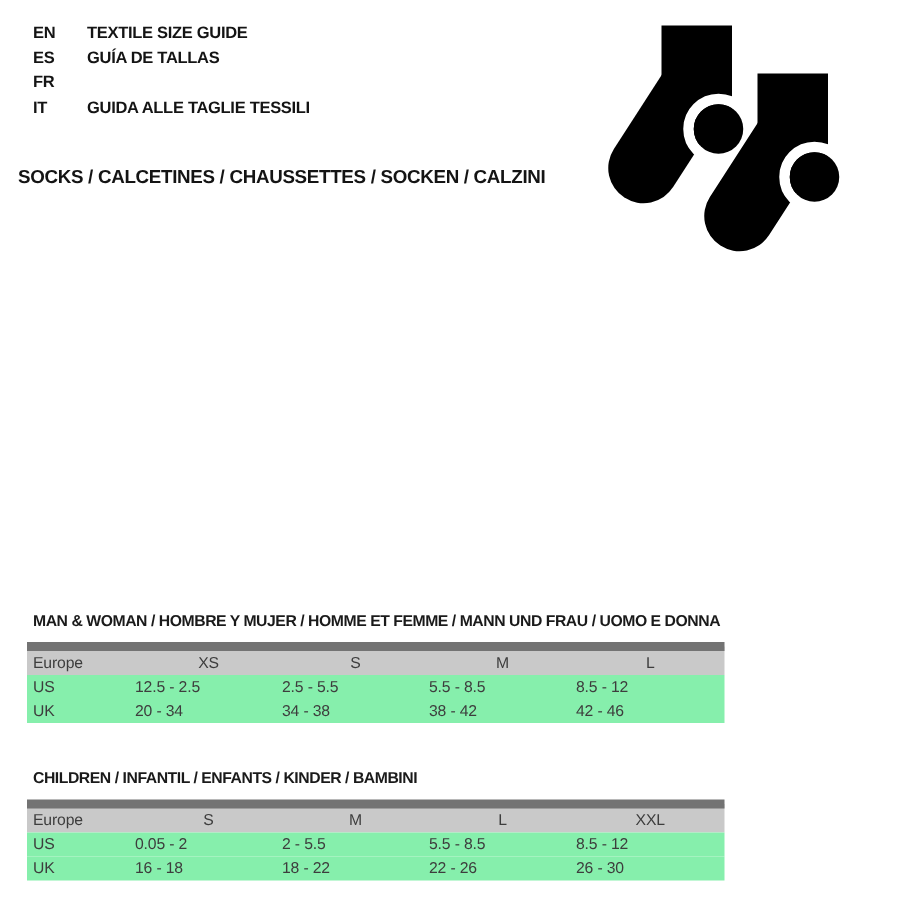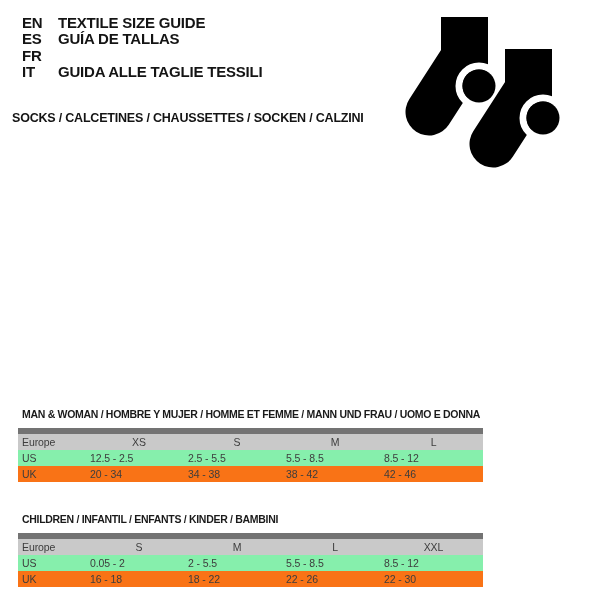--- a/index.html
+++ b/index.html
@@ -9,21 +9,21 @@
     font-family:"Liberation Sans", sans-serif;
     position:relative;
     overflow:hidden;
   }
   .canvas { position:absolute; left:0; top:0; width:600px; height:600px; background:#fff; }
 
   
   .lang-list { position:absolute; left:22px; top:14px; }
   .lang-row { display:flex; height:16.5px; align-items:center; }
   .lang-code, .lang-label {
-    font-size:15px; font-weight:bold; color:#141414; letter-spacing:-0.2px; white-space:nowrap;
+    font-size:11px; font-weight:bold; color:#141414; letter-spacing:-0.2px; white-space:nowrap;
   }
   .lang-code { width:36px; }
 
   
   .category-title {
     position:absolute; left:12px; top:111px;
     font-size:12.5px; font-weight:bold; color:#141414; letter-spacing:-0.2px; white-space:nowrap;
   }
 
   
@@ -43,21 +43,21 @@
   }
   table.size-table th, table.size-table td {
     font-weight:normal; padding:0; height:16px; 
     letter-spacing:-0.1px; white-space:nowrap;
   }
   table.size-table th.region, table.size-table td.region {
     text-align:left; padding-left:4px;
   }
   table.size-table thead tr { background:#c9c9c9; border-top:6px solid #737373; height:15px; }
   table.size-table tbody tr.row-us { background:#86efac; }
-  table.size-table tbody tr.row-uk { background:#f97316; }
+  table.size-table tbody tr.row-uk { background:#86efac; }
 </style>
 </head>
 <body>
 
 <div class="canvas">
 
   <div class="lang-list">
     <div class="lang-row">
       <span class="lang-code">EN</span>
       <span class="lang-label">TEXTILE SIZE GUIDE</span>
@@ -157,19 +157,19 @@
           <td>0.05 - 2</td>
           <td>2 - 5.5</td>
           <td>5.5 - 8.5</td>
           <td>8.5 - 12</td>
         </tr>
         <tr class="row-uk">
           <td class="region">UK</td>
           <td>16 - 18</td>
           <td>18 - 22</td>
           <td>22 - 26</td>
-          <td>22 - 30</td>
+          <td>26 - 30</td>
         </tr>
       </tbody>
     </table>
   </div>
 
 </div>
 
 </body></html>

